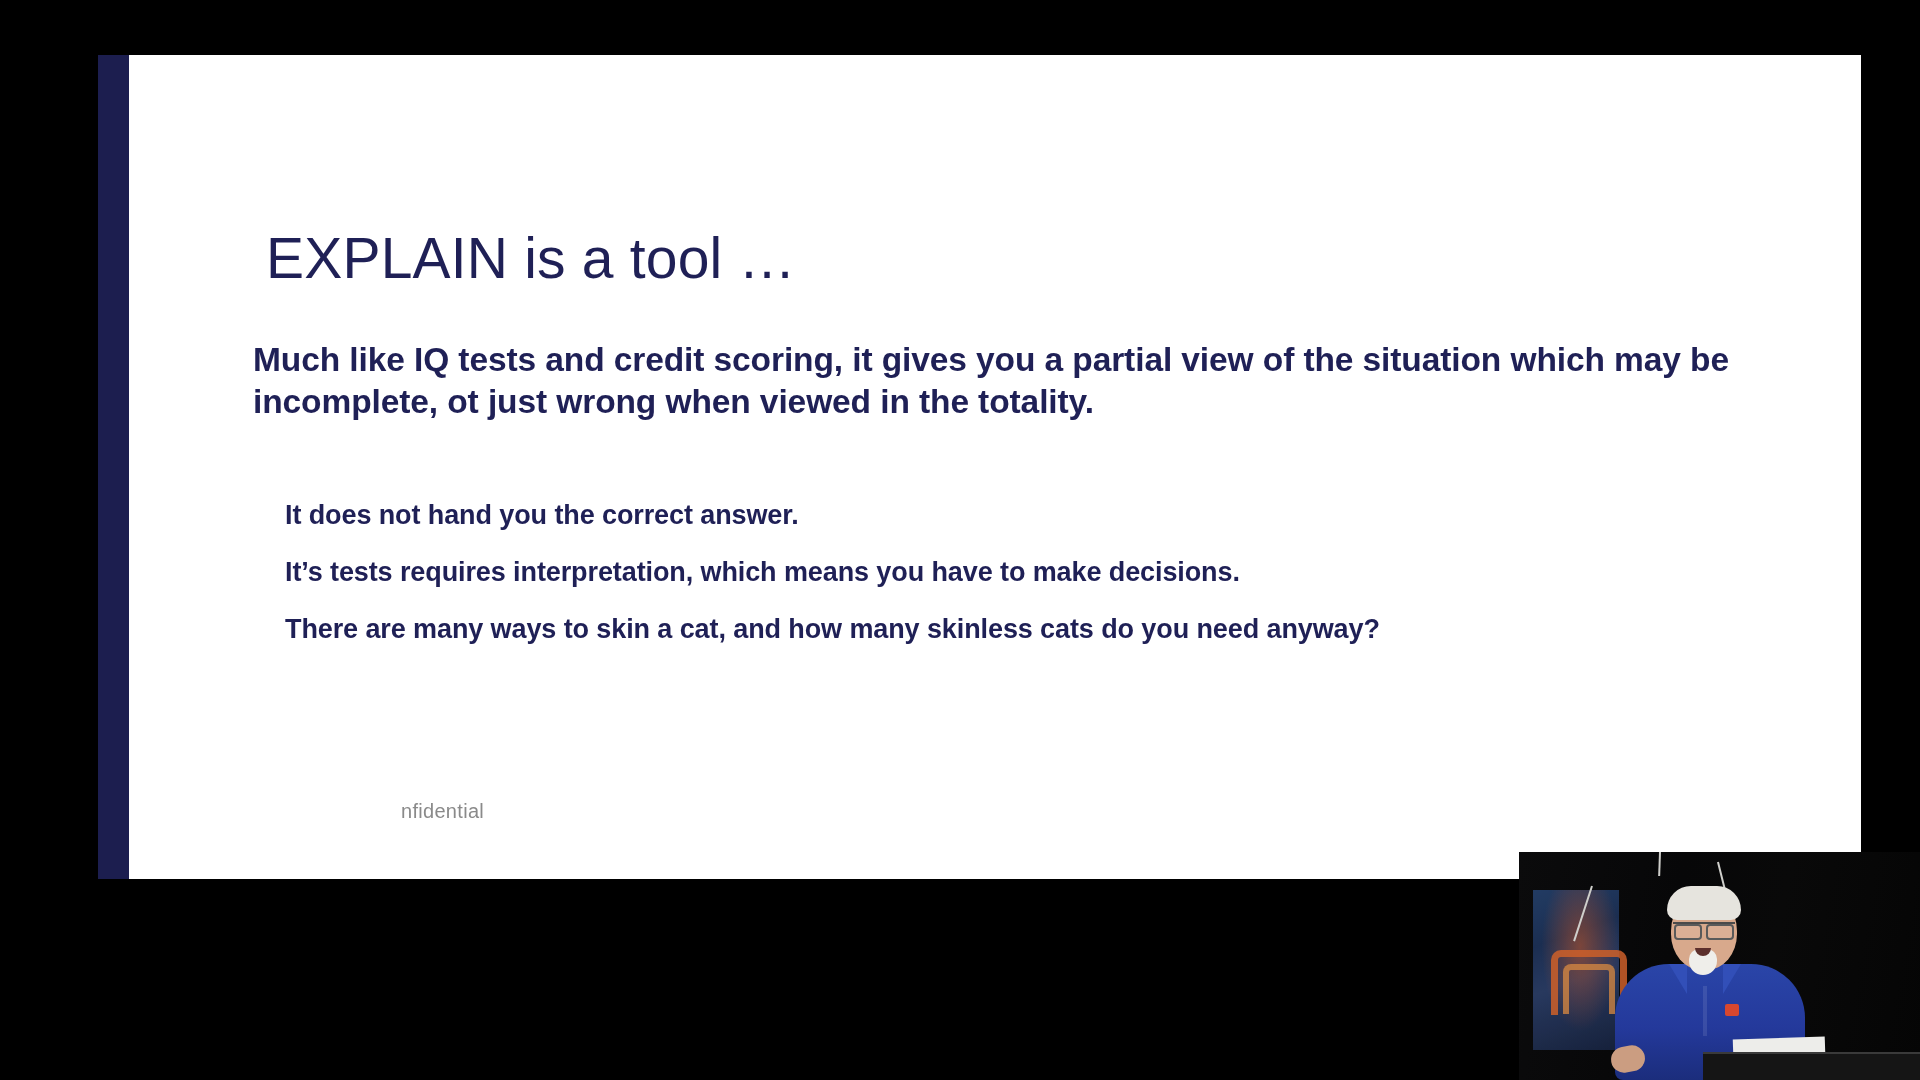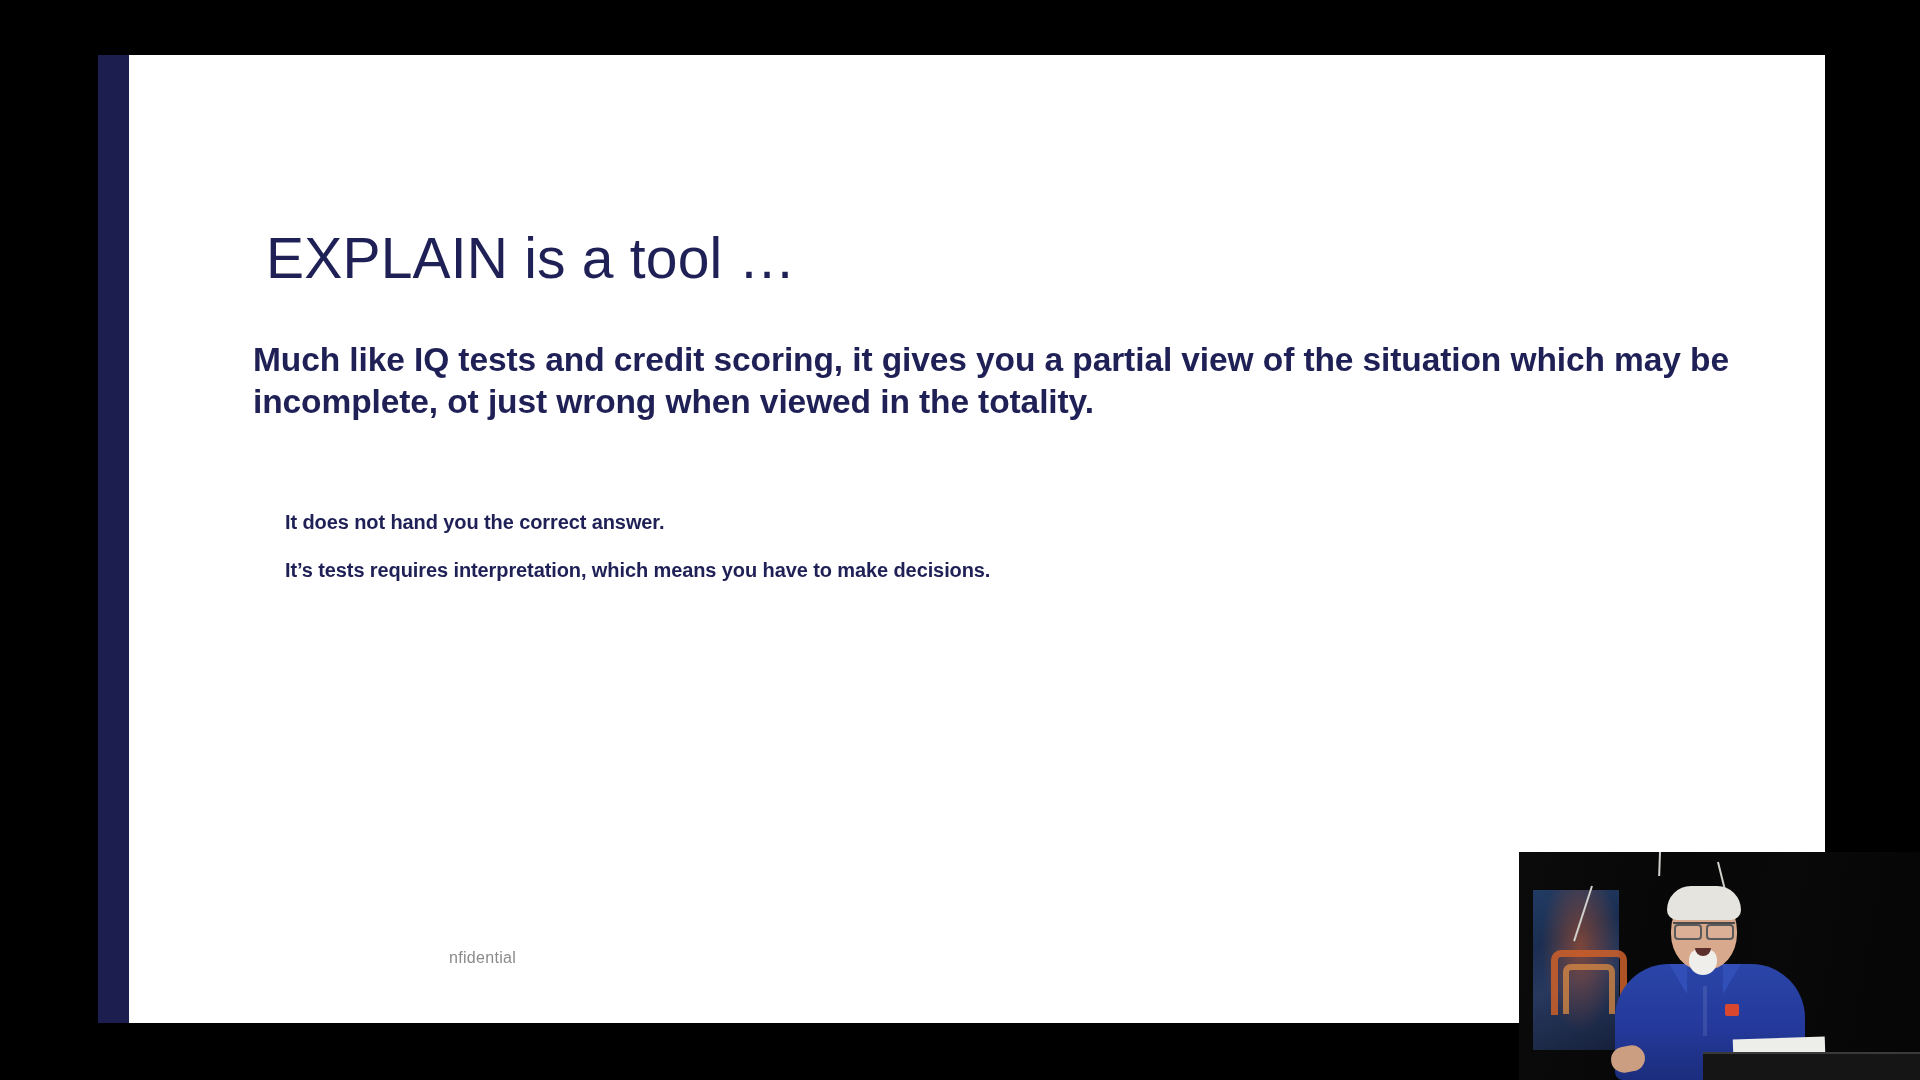--- a/index.html
+++ b/index.html
@@ -22,23 +22,24 @@
     inset: 0;
     background: #000000;
   }
 
   
   #slide {
     position: absolute;
     left: 98px;
     top: 55px;
     width: 1727px;
-    height: 968px;
+    height: 824px;
     background: #14532d;
     overflow: hidden;
+    padding-left: 36px;
   }
   #slide-accent-bar {
     position: absolute;
     left: 0;
     top: 0;
     width: 31px;
     height: 100%;
     background: #1c1e4f;
   }
   #slide-body {
@@ -81,45 +82,43 @@
   #bullet-list {
     position: absolute;
     left: 156px;
     top: 443px;
     width: 1500px;
     margin: 0;
     padding: 0;
     list-style: none;
   }
   .bullet-item {
-    font-size: 20px;
+    font-size: 27px;
     line-height: 1.3;
     font-weight: 600;
     color: #1f2056;
     letter-spacing: -0.1px;
     margin-bottom: 22px;
-    margin-top: 11px;
   }
   .bullet-item:last-child { margin-bottom: 0; }
 
   
   #slide-footer {
     position: absolute;
     left: 272px;
     bottom: 56px;
-    font-size: 16px;
+    font-size: 20px;
     font-weight: 400;
     color: #8a8a8a;
     letter-spacing: 0.3px;
     width: 96px;
     overflow: hidden;
     direction: rtl;
     text-align: left;
     white-space: nowrap;
-    margin-left: 48px;
   }
 
   
   #webcam-overlay {
     position: absolute;
     left: 1519px;
     top: 852px;
     width: 401px;
     height: 228px;
     background: #050505;
@@ -314,20 +313,21 @@
 
     <div id="slide-body">
 
       <h1 id="slide-title">EXPLAIN is a tool …</h1>
 
       <p id="lead-paragraph">Much like IQ tests and credit scoring, it gives you a partial view of the situation which may be incomplete, ot just wrong when viewed in the totality.</p>
 
       <ul id="bullet-list">
         <li class="bullet-item">It does not hand you the correct answer.</li>
         <li class="bullet-item">It’s tests requires interpretation, which means you have to make decisions.</li>
+        <li class="bullet-item">There are many ways to skin a cat, and how many skinless cats do you need anyway?</li>
       </ul>
 
       <div id="slide-footer">nfidential</div>
 
     </div>
   </div>
 
   <div id="webcam-overlay">
     <div class="wc-backdrop"></div>
     <div class="wc-banner"></div>

